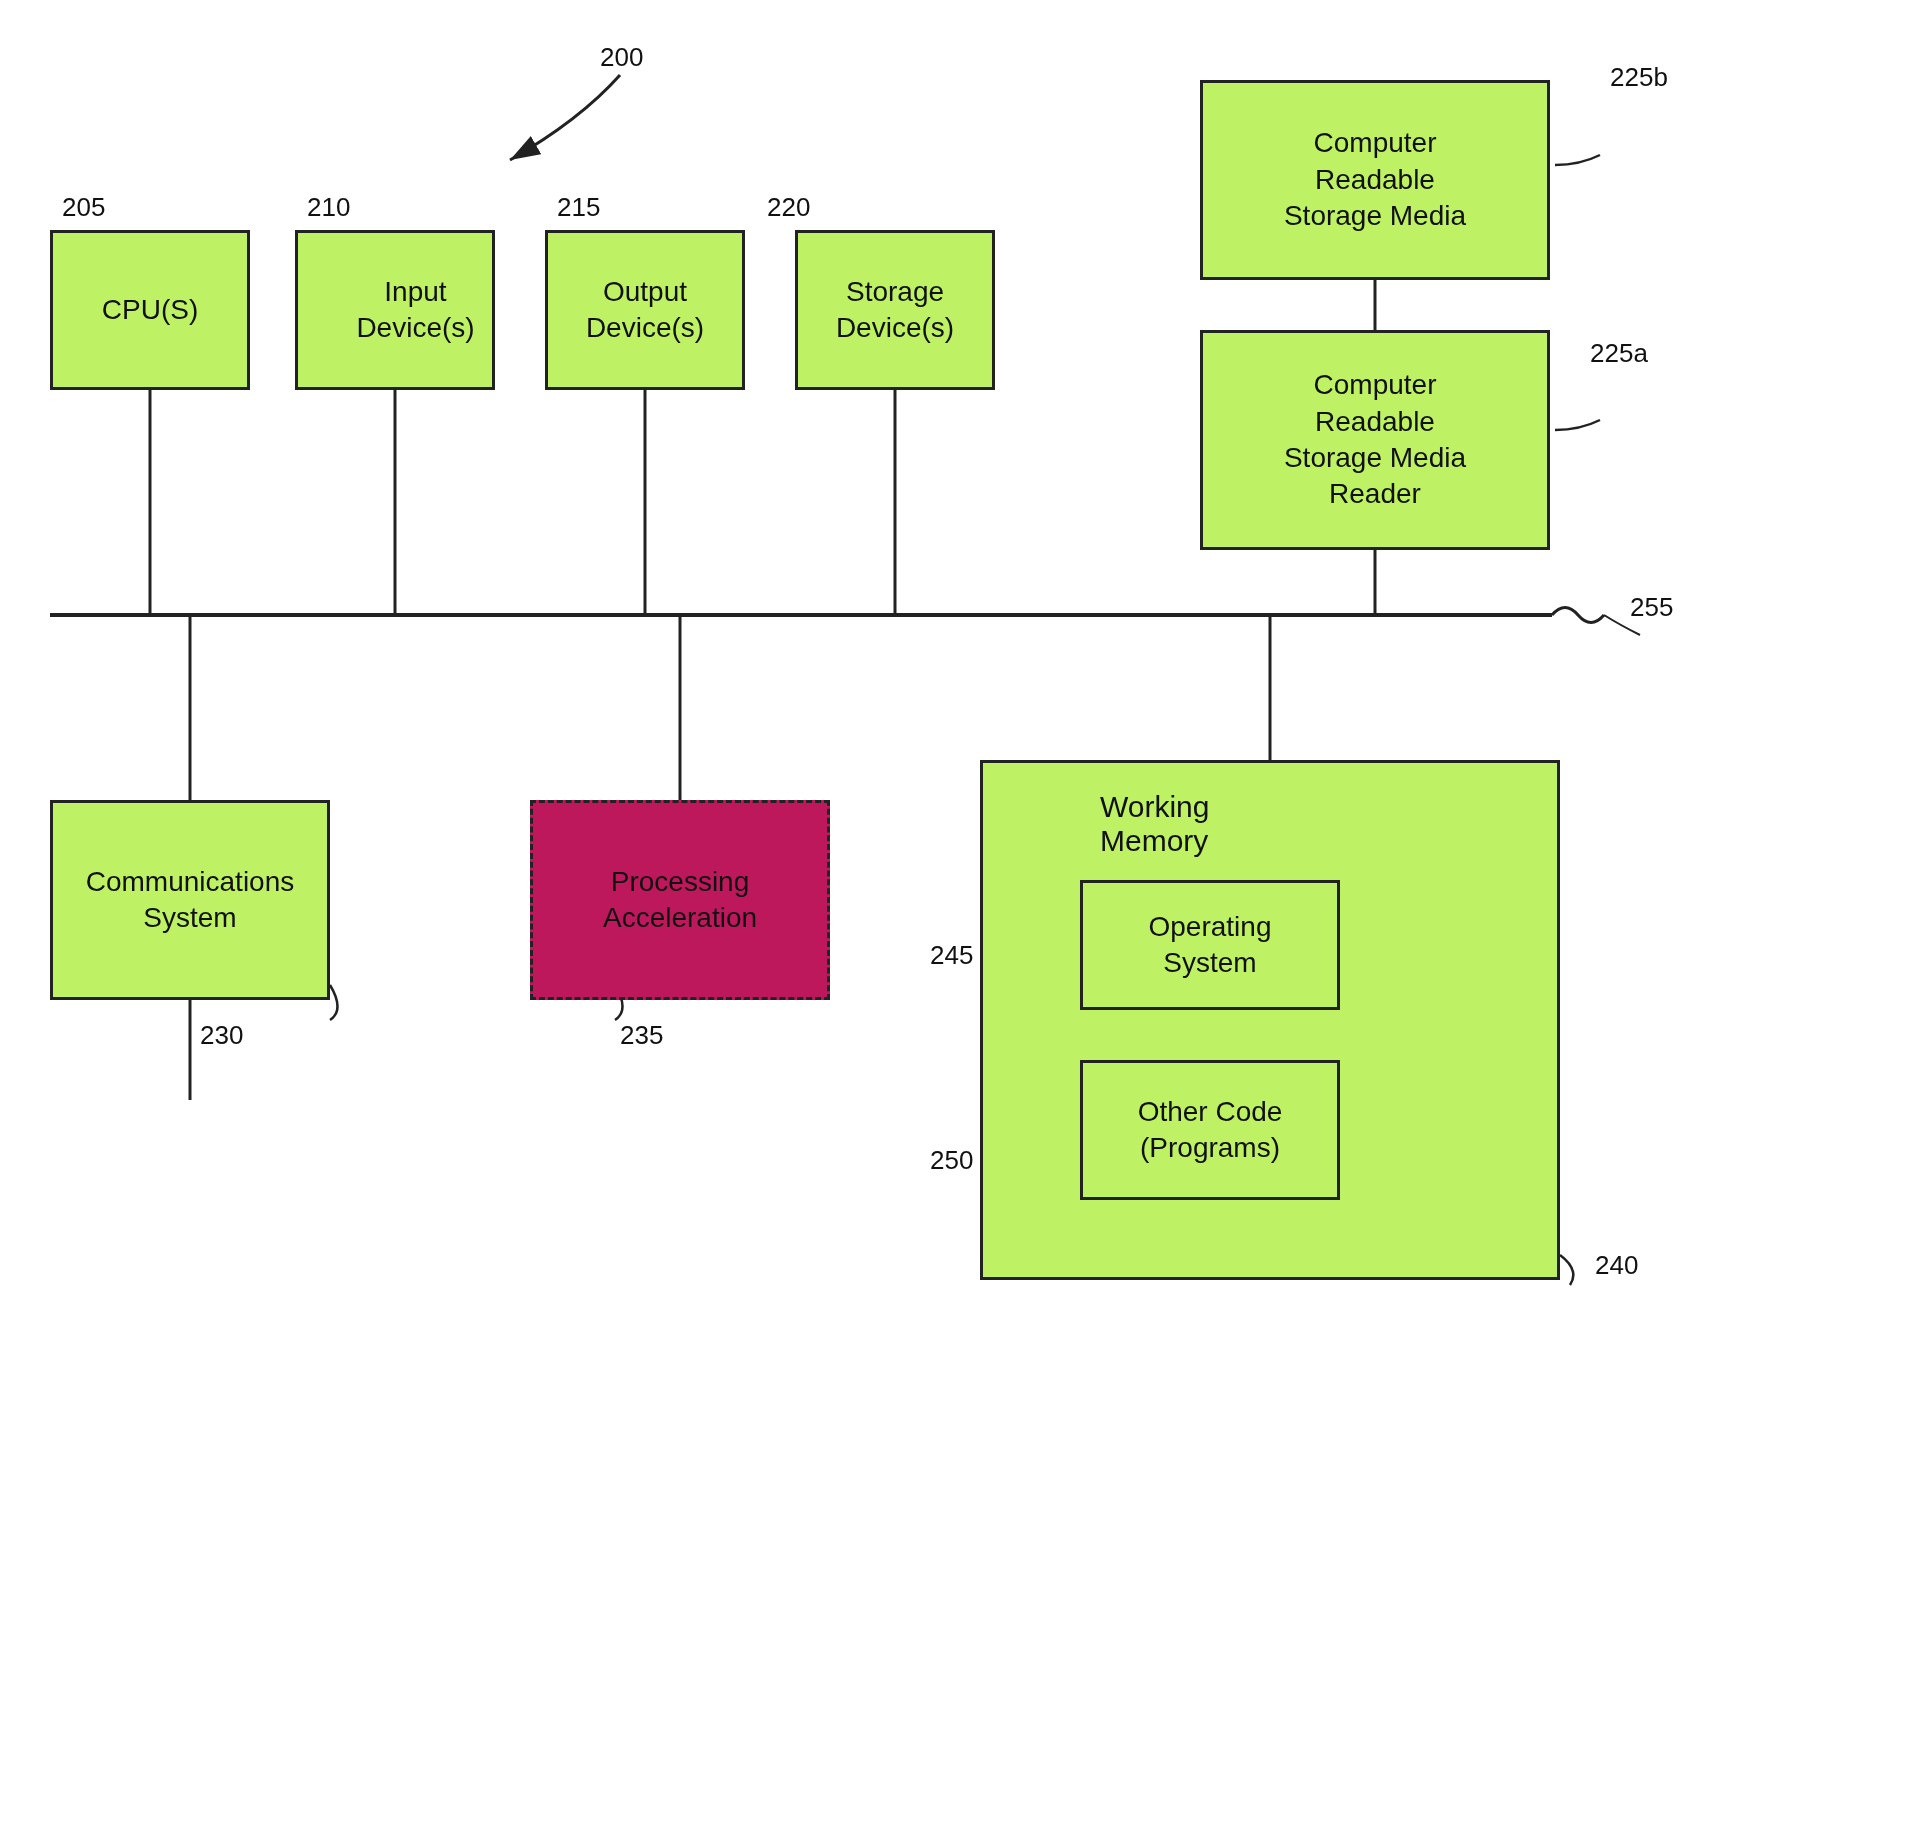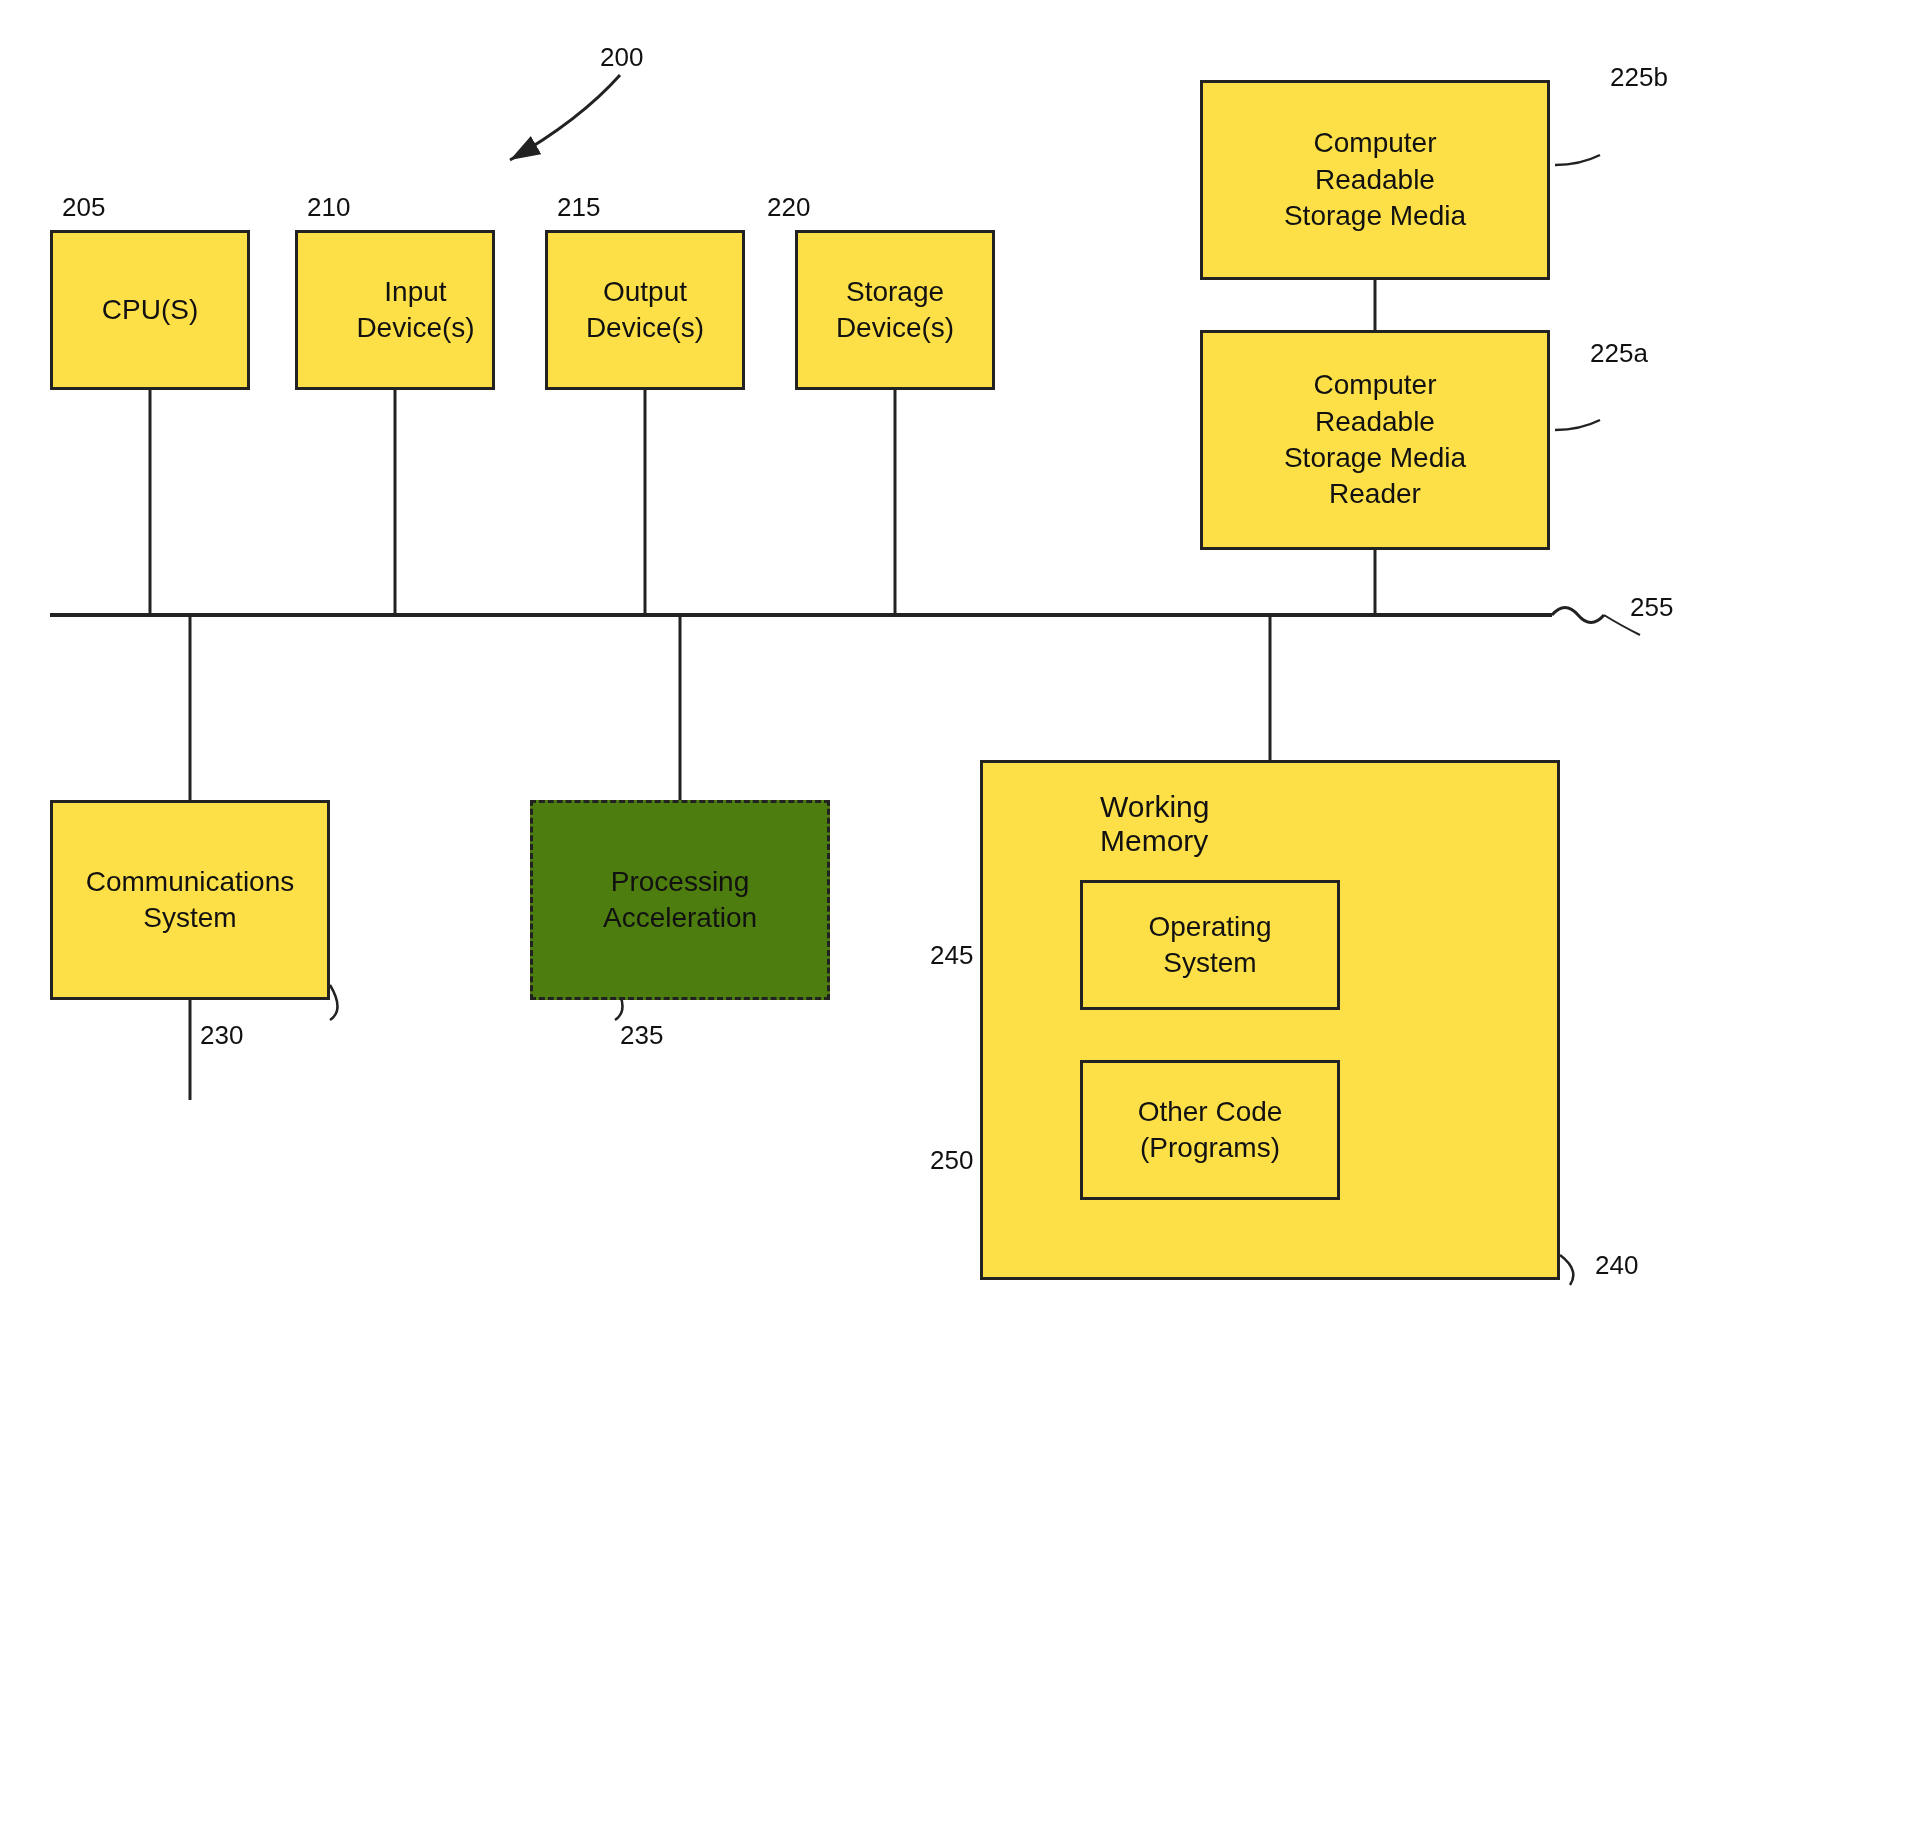--- a/index.html
+++ b/index.html
@@ -15,35 +15,35 @@
     .diagram-container {
       position: absolute;
       top: 0; left: 0;
       width: 1924px;
       height: 1832px;
     }
 
     .box {
       position: absolute;
       border: 3px solid #222;
-      background: #fde047;
+      background: #bef264;
       display: flex;
       align-items: center;
       justify-content: center;
       text-align: center;
       font-size: 28px;
       font-weight: normal;
       line-height: 1.3;
       color: #111;
     }
 
     .box-dashed {
       position: absolute;
       border: 3px dashed #222;
-      background: #4d7c0f;
+      background: #be185d;
       display: flex;
       align-items: center;
       justify-content: center;
       text-align: center;
       font-size: 28px;
       font-weight: normal;
       line-height: 1.3;
       color: #111;
     }
 

